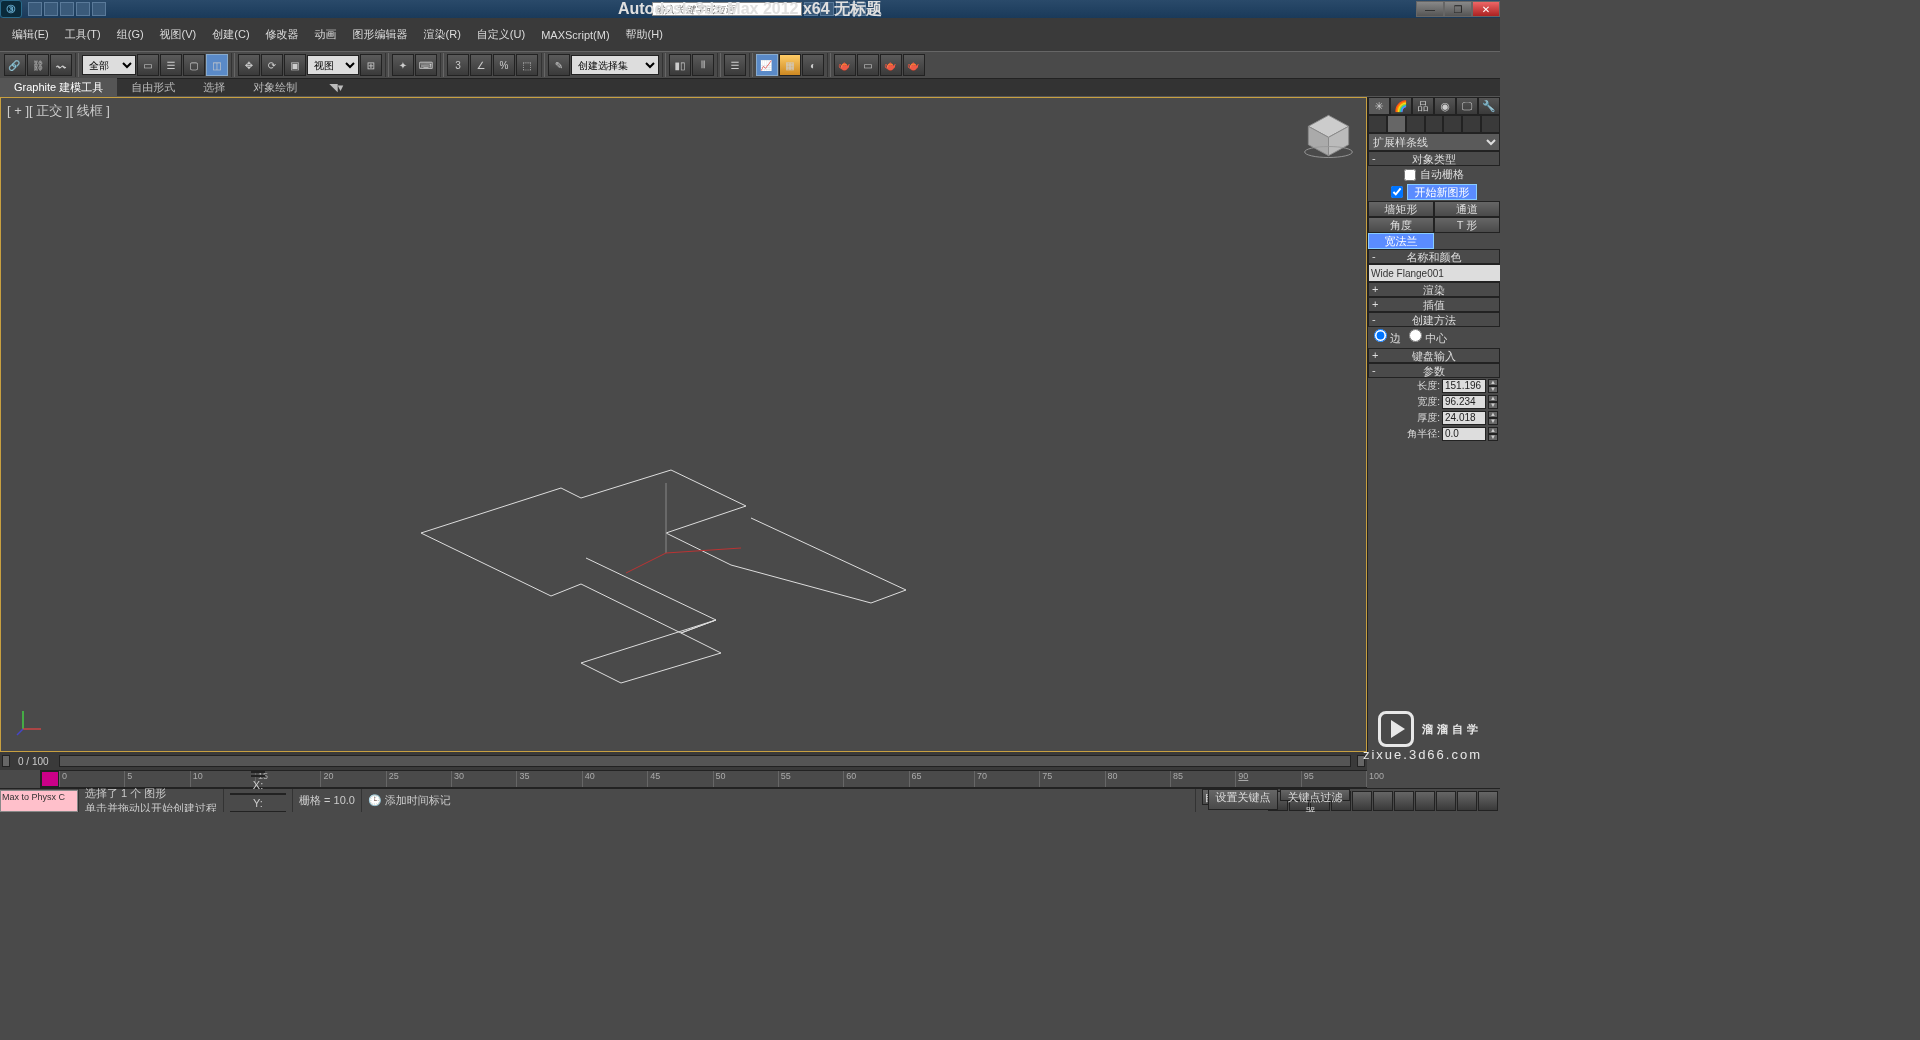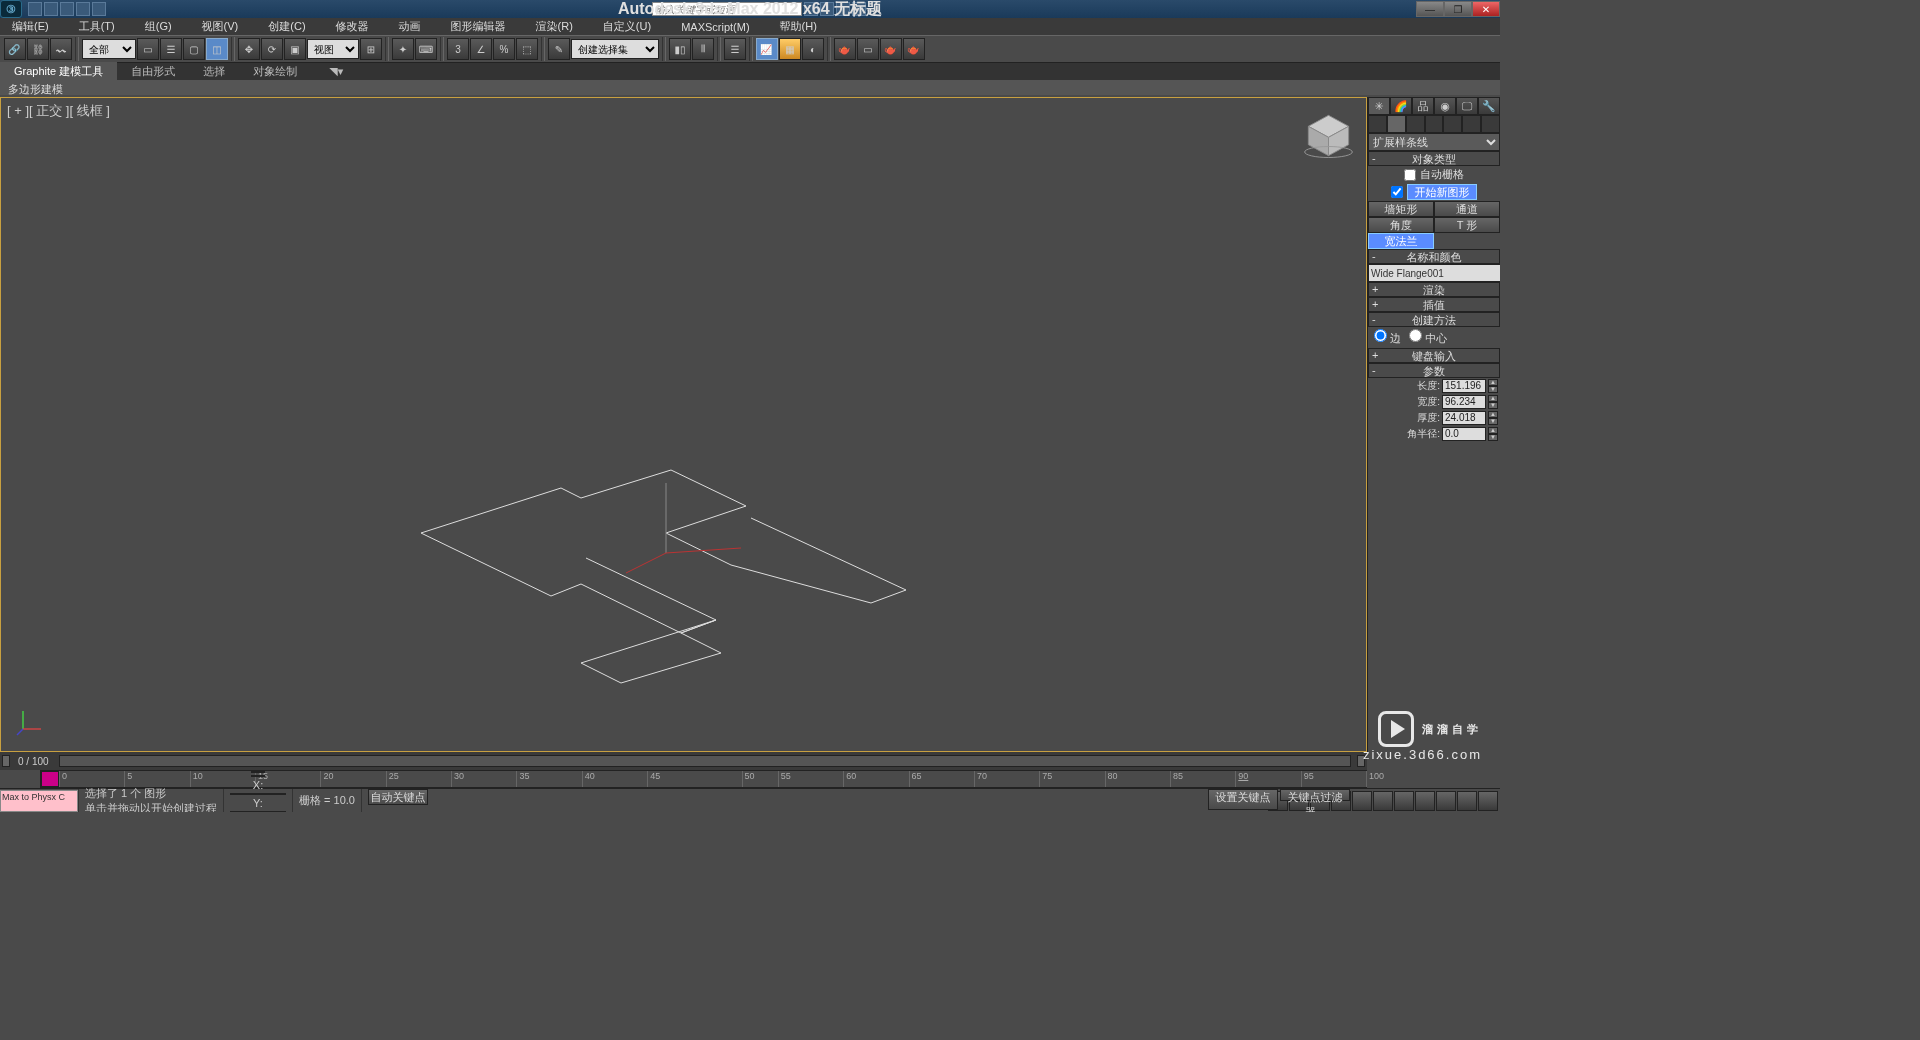--- a/index.html
+++ b/index.html
@@ -12,21 +12,21 @@
 .qat .btn { width:14px; height:14px; background:#3a5a7a; border:1px solid #5a7a9a; }
 .titlebar .title { position:absolute; left:50%; transform:translateX(-50%); color:#e0e0e0; font-size:16px;font-weight:bold; }
 .winbtns { margin-left:auto; display:flex; }
 .winbtns div { width:28px; height:16px; border:1px solid #666; background:linear-gradient(#888,#555); display:flex; align-items:center; justify-content:center; font-size:10px; color:#222; }
 .winbtns .close { background:linear-gradient(#e66,#a22); color:#fff; }
 .search-right { margin-left:auto; margin-right:4px; display:flex; align-items:center; gap:2px; }
 .search-right input { width:150px; height:14px; background:#fff; border:1px solid #888; font-size:10px; padding:0 2px; font-style:italic; color:#888; }
 .search-right .ic { width:14px; height:14px; background:#3a5a7a; border:1px solid #5a7a9a; }
 
 
-.menubar { height:17px; background:#3a3a3a; display:flex; align-items:center; padding:0 4px; gap:14px; }
+.menubar { height:33px; background:#3a3a3a; display:flex; align-items:center; padding:0 4px; gap:0; }
 .menubar span { padding:2px 8px; color:#ddd; font-size:11px; cursor:pointer; }
 
 
 .toolbar { height:28px; background:#4a4a4a; border-top:1px solid #666; border-bottom:1px solid #222; display:flex; align-items:center; padding:0 4px; gap:1px; }
 .tb-sep { width:4px; height:24px; border-left:1px solid #333; border-right:1px solid #666; margin:0 2px; }
 .tb-btn { width:22px; height:22px; background:linear-gradient(#5a5a5a,#3a3a3a); border:1px solid #222; display:flex; align-items:center; justify-content:center; font-size:10px; color:#ccc; cursor:pointer; }
 .tb-btn.active { background:#5a8ac8; border:1px solid #8ac; }
 .tb-btn.yellow { background:linear-gradient(#fc6,#c82); }
 .tb-sel { height:20px; background:#ddd; border:1px solid #222; font-size:10px; padding:0 2px; }
 
@@ -319,21 +319,21 @@
       <div class="tick" style="left: 0%;">0</div>
       <div class="tick" style="left: 5%;">5</div>
       <div class="tick" style="left: 10%;">10</div>
       <div class="tick" style="left: 15%;">15</div>
       <div class="tick" style="left: 20%;">20</div>
       <div class="tick" style="left: 25%;">25</div>
       <div class="tick" style="left: 30%;">30</div>
       <div class="tick" style="left: 35%;">35</div>
       <div class="tick" style="left: 40%;">40</div>
       <div class="tick" style="left: 45%;">45</div>
-      <div class="tick" style="left: 50%; margin-left: 29px;">50</div>
+      <div class="tick" style="left: 50%;">50</div>
       <div class="tick" style="left: 55%;">55</div>
       <div class="tick" style="left: 60%;">60</div>
       <div class="tick" style="left: 65%;">65</div>
       <div class="tick" style="left: 70%;">70</div>
       <div class="tick" style="left: 75%;">75</div>
       <div class="tick" style="left: 80%;">80</div>
       <div class="tick" style="left: 85%;">85</div>
       <div class="tick" style="left: 90%; text-decoration: underline;">90</div>
       <div class="tick" style="left: 95%;">95</div>
       <div class="tick" style="left: 100%;">100</div>
@@ -350,20 +350,23 @@
     <div style="width:14px;height:14px;background:#555;border:1px solid #222"></div>
     <div style="width:14px;height:14px;background:#555;border:1px solid #222"></div>
     <span>X:</span>
       <div class="f"></div>
     <span>Y:</span>
       <div class="f"></div>
     <span>Z:</span>
       <div class="f"></div>
   </div>
   <div class="sec">栅格 = 10.0</div>
+  <div class="sec" style="flex:1">
+    <span>🕒 <span>添加时间标记</span></span>
+  </div>
   <div class="sec" style="gap:2px;flex-direction:row">
     <div class="btn2" style="width:60px">自动关键点</div>
   </div>
   <div class="rbtns">
     <div class="b"></div>
     <div class="b"></div>
     <div class="b"></div>
     <div class="b"></div>
     <div class="b"></div>
     <div class="b"></div>

